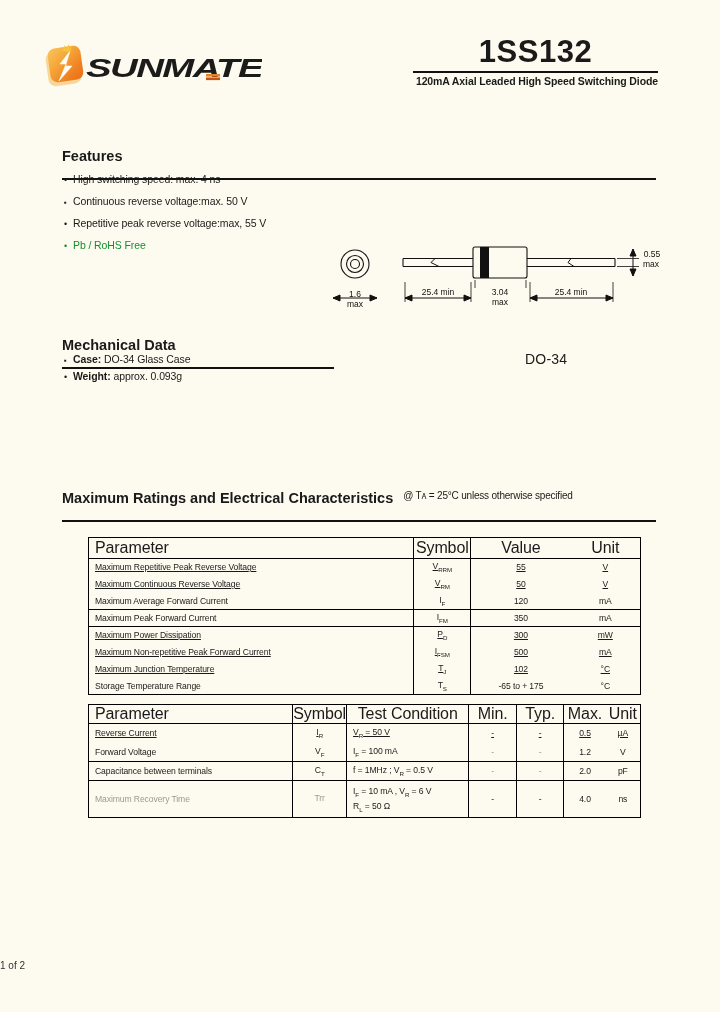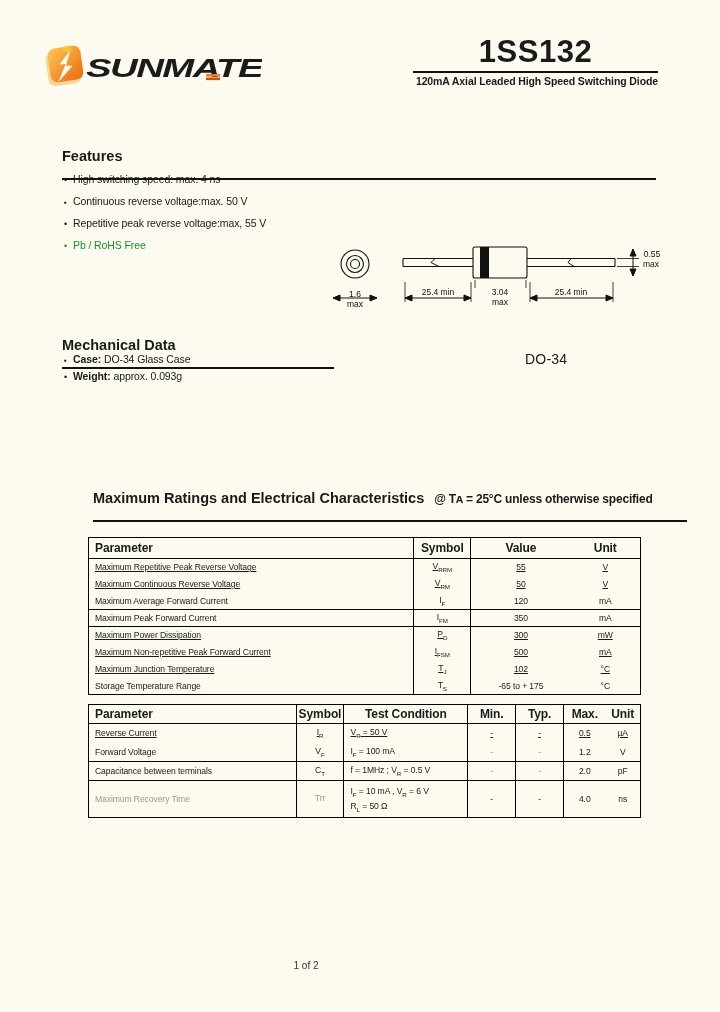--- a/index.html
+++ b/index.html
@@ -64,24 +64,24 @@
   .section-head {
     position: absolute;
     font-size: 14.5px; font-weight: bold;
     padding-bottom: 14px;
     border-bottom: 2.5px solid #111;
   }
   #features-head { left: 62px; top: 148px; width: 594px; }
   #mech-head    { left: 62px; top: 327px; width: 272px; margin-top: 10px; }
   #ratings-head {
     left: 62px; top: 490px; width: 594px;
-    display: flex; align-items: flex-end; gap: 10px; margin-left: 31px;
+    display: flex; align-items: flex-start; gap: 10px;
   }
   #ratings-cond {
-    font-size: 12px; font-weight: bold; letter-spacing: -0.2px;
+    font-size: 10px; font-weight: normal; letter-spacing: -0.2px;
   }
 
   
   .bullets { position: absolute; }
   .bullet-row {
     display: flex; align-items: baseline;
     font-size: 10.5px; letter-spacing: -0.1px;
   }
   .bullet-row .mark {
     width: 9px; flex: 0 0 9px; font-size: 9px; line-height: 1;
@@ -108,42 +108,42 @@
     font-size: 8.6px;
   }
   .dtable td, .dtable th {
     border: 1px solid #000;
     padding: 0;
     height: 17px;
     font-weight: normal;
     letter-spacing: -0.1px;
   }
   .dtable .hdr td {
-    font-size: 12px; font-weight: bold; height: 21px;
+    font-size: 16px; font-weight: normal; height: 21px;
     text-align: center;
   }
   .dtable .hdr td.left { text-align: left; padding-left: 6px; }
   .dtable td.param { text-align: left; padding-left: 6px; }
   .dtable td.ctr { text-align: center; }
   .nb-l { border-left: none !important; }
   .nb-r { border-right: none !important; margin-top: 41px; }
   .nb-t { border-top: none !important; }
   .nb-b { border-bottom: none !important; text-decoration: underline; }
   sub { font-size: 0.72em; }
   .faint { color: #9a9a93; }
 
   #table1 { top: 537px; }
   #table2 { top: 704px; }
   #table2 td { height: 19px; }
   #table2 .tall td { height: 37px; }
 
   
   #footer {
     position: absolute; left: 0; top: 960px; width: 612px;
-    text-align: center; font-size: 10px; color: #333;
+    text-align: left; font-size: 10px; color: #333;
   }
 </style>
 </head>
 <body>
 
 <div id="header">
 
   <div id="logo-block">
     <div id="logo-mark">
       <div class="plate-shadow"></div>

